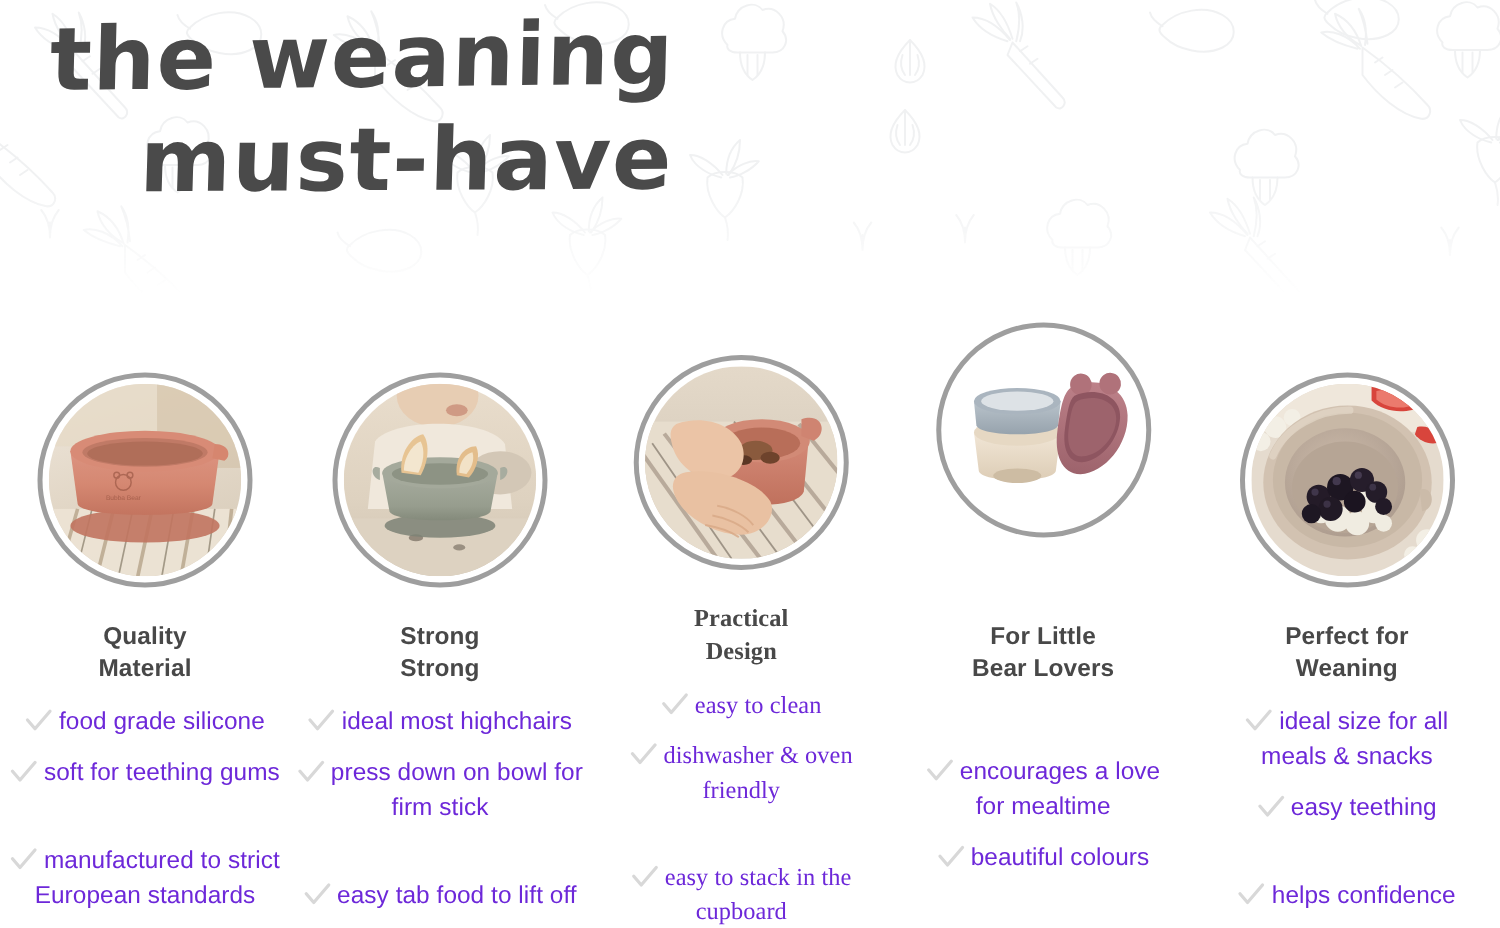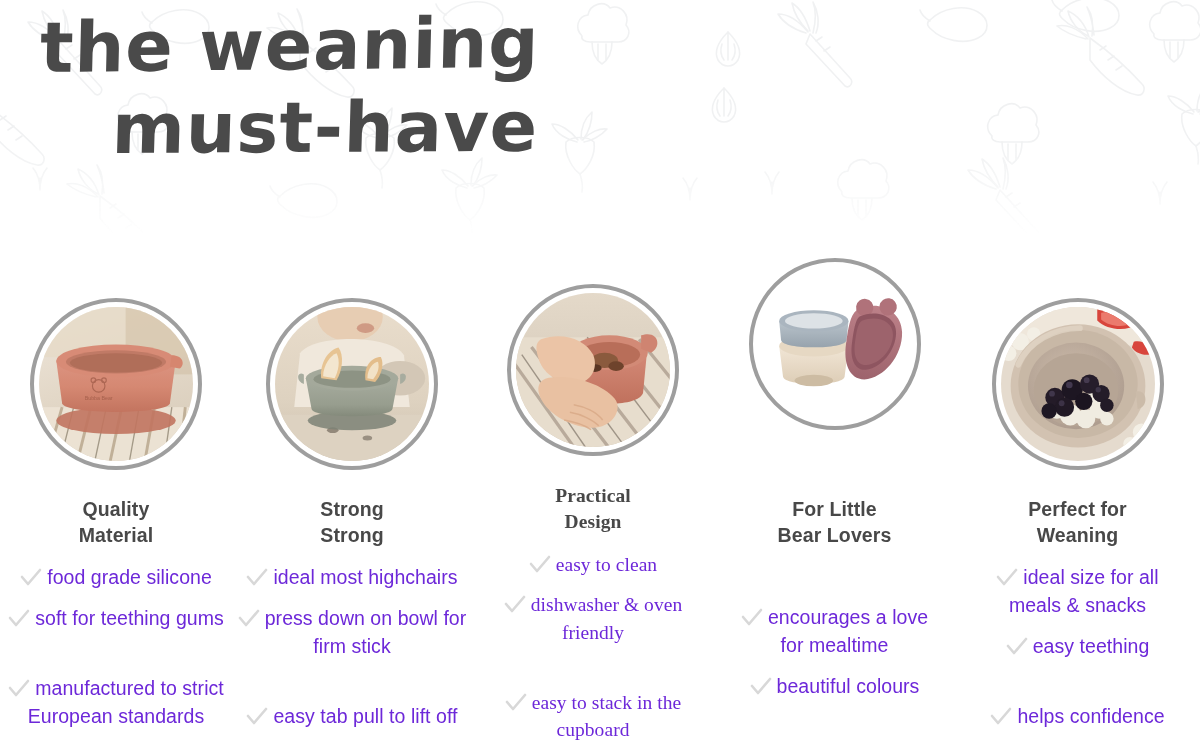--- a/index.html
+++ b/index.html
@@ -375,21 +375,21 @@
             </svg></span><span>ideal most highchairs</span>
       </div>
       <div class="bullet">
         <span class="check"><svg width="22" height="20" viewBox="0 0 22 20">
               <path d="M2 9 L8 16 L20 2" fill="none" stroke="#d8d8d8" stroke-width="2.6" stroke-linecap="round" stroke-linejoin="round"></path>
             </svg></span><span>press down on bowl for firm stick</span>
       </div>
       <div class="bullet">
         <span class="check"><svg width="22" height="20" viewBox="0 0 22 20">
               <path d="M2 9 L8 16 L20 2" fill="none" stroke="#d8d8d8" stroke-width="2.6" stroke-linecap="round" stroke-linejoin="round"></path>
-            </svg></span><span>easy tab pull to lift off</span>
+            </svg></span><span>easy tab food to lift off</span>
       </div>
     </div>
   </div>
 
   <div class="column c3">
     <div class="photo-ring">
       <div class="photo-disc">
         <svg viewBox="0 0 160 160" xmlns="http://www.w3.org/2000/svg">
           <defs>
             <linearGradient id="c3bg" x1="0" y1="0" x2="0" y2="1">

